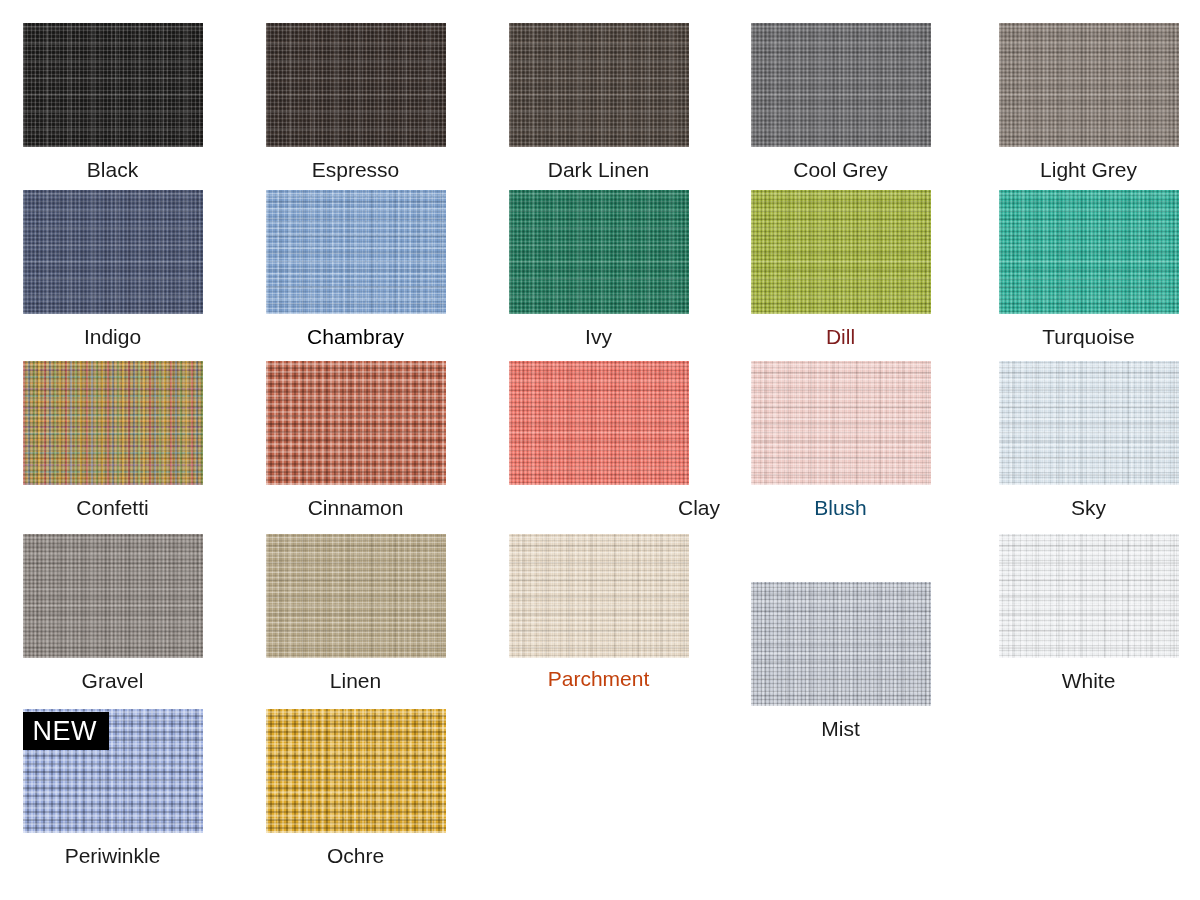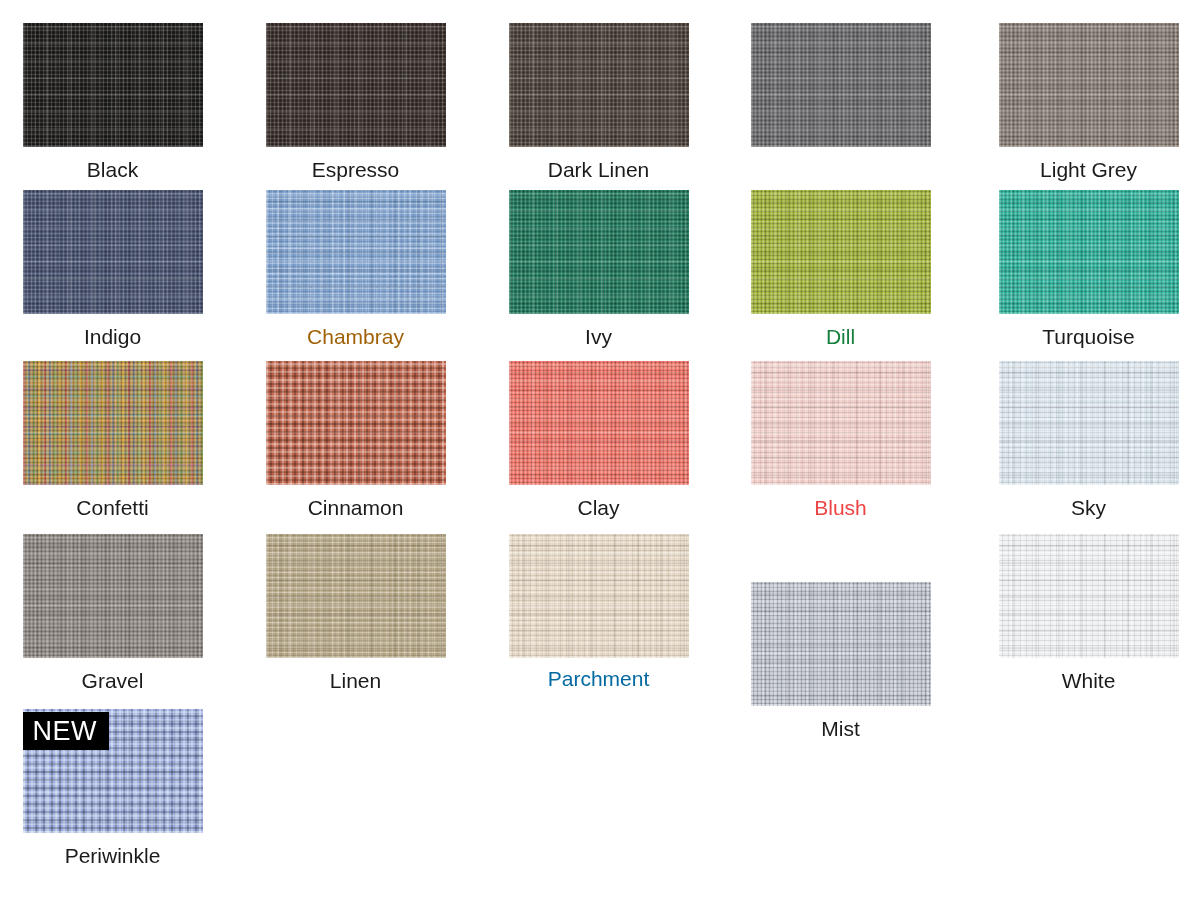--- a/index.html
+++ b/index.html
@@ -240,20 +240,21 @@
       </div>
       <div class="swatch-label" style="color: rgb(27, 27, 27);">Dark Linen</div>
     </div>
     <div class="swatch-cell" style="left: 719px; top: 19px;">
       <div class="swatch-chip" style="background-color: rgb(109, 109, 112); --yarn2: rgba(150,150,155,0.45);">
         <div class="weave weave-tint"></div>
         <div class="weave weave-warp"></div>
         <div class="weave weave-weft"></div>
         <div class="weave weave-slub"></div>
       </div>
+      <div class="swatch-label" style="color: rgb(27, 27, 27);">Cool Grey</div>
     </div>
     <div class="swatch-cell" style="left: 967px; top: 19px;">
       <div class="swatch-chip" style="background-color: rgb(139, 129, 121); --yarn2: rgba(178,168,158,0.50);">
         <div class="weave weave-tint"></div>
         <div class="weave weave-warp"></div>
         <div class="weave weave-weft"></div>
         <div class="weave weave-slub"></div>
       </div>
       <div class="swatch-label" style="color: rgb(27, 27, 27);">Light Grey</div>
     </div>
@@ -266,39 +267,39 @@
       </div>
       <div class="swatch-label" style="color: rgb(27, 27, 27);">Indigo</div>
     </div>
     <div class="swatch-cell" style="left: 234px; top: 186px;">
       <div class="swatch-chip chip-fine" style="background-color: rgb(126, 160, 204); --yarn2: rgba(196,216,238,0.65);">
         <div class="weave weave-tint"></div>
         <div class="weave weave-warp"></div>
         <div class="weave weave-weft"></div>
         <div class="weave weave-slub"></div>
       </div>
-      <div class="swatch-label" style="color: #a16207;">Chambray</div>
+      <div class="swatch-label" style="color: #000000;">Chambray</div>
     </div>
     <div class="swatch-cell" style="left: 477px; top: 186px;">
       <div class="swatch-chip" style="background-color: rgb(34, 122, 94); --yarn2: rgba(64,150,118,0.50);">
         <div class="weave weave-tint"></div>
         <div class="weave weave-warp"></div>
         <div class="weave weave-weft"></div>
         <div class="weave weave-slub"></div>
       </div>
       <div class="swatch-label" style="color: rgb(27, 27, 27);">Ivy</div>
     </div>
     <div class="swatch-cell" style="left: 719px; top: 186px;">
       <div class="swatch-chip" style="background-color: rgb(166, 182, 63); --yarn2: rgba(200,212,110,0.50);">
         <div class="weave weave-tint"></div>
         <div class="weave weave-warp"></div>
         <div class="weave weave-weft"></div>
         <div class="weave weave-slub"></div>
       </div>
-      <div class="swatch-label" style="color: #15803d;">Dill</div>
+      <div class="swatch-label" style="color: #7f1d1d;">Dill</div>
     </div>
     <div class="swatch-cell" style="left: 967px; top: 186px;">
       <div class="swatch-chip" style="background-color: rgb(49, 180, 157); --yarn2: rgba(120,212,196,0.50);">
         <div class="weave weave-tint"></div>
         <div class="weave weave-warp"></div>
         <div class="weave weave-weft"></div>
         <div class="weave weave-slub"></div>
       </div>
       <div class="swatch-label" style="color: rgb(27, 27, 27);">Turquoise</div>
     </div>
@@ -320,30 +321,30 @@
       </div>
       <div class="swatch-label" style="color: rgb(27, 27, 27);">Cinnamon</div>
     </div>
     <div class="swatch-cell" style="left: 477px; top: 357px;">
       <div class="swatch-chip" style="background-color: rgb(244, 121, 108); --yarn2: rgba(252,166,156,0.55);">
         <div class="weave weave-tint"></div>
         <div class="weave weave-warp"></div>
         <div class="weave weave-weft"></div>
         <div class="weave weave-slub"></div>
       </div>
-      <div class="swatch-label" style="color: rgb(27, 27, 27);">Clay</div>
+      <div class="swatch-label" style="color: rgb(27, 27, 27); text-align: right;">Clay</div>
     </div>
     <div class="swatch-cell" style="left: 719px; top: 357px;">
       <div class="swatch-chip chip-fine" style="background-color: rgb(240, 205, 200); --yarn2: rgba(250,232,230,0.60);">
         <div class="weave weave-tint"></div>
         <div class="weave weave-warp"></div>
         <div class="weave weave-weft"></div>
         <div class="weave weave-slub"></div>
       </div>
-      <div class="swatch-label" style="color: #ef4444;">Blush</div>
+      <div class="swatch-label" style="color: #0c4a6e;">Blush</div>
     </div>
     <div class="swatch-cell" style="left: 967px; top: 357px;">
       <div class="swatch-chip chip-fine" style="background-color: rgb(215, 226, 234); --yarn2: rgba(245,250,253,0.70);">
         <div class="weave weave-tint"></div>
         <div class="weave weave-warp"></div>
         <div class="weave weave-weft"></div>
         <div class="weave weave-slub"></div>
       </div>
       <div class="swatch-label" style="color: rgb(27, 27, 27);">Sky</div>
     </div>
@@ -365,21 +366,21 @@
       </div>
       <div class="swatch-label" style="color: rgb(27, 27, 27);">Linen</div>
     </div>
     <div class="swatch-cell" style="left: 477px; top: 530px;">
       <div class="swatch-chip chip-fine" style="background-color: rgb(228, 214, 195); --yarn2: rgba(248,240,228,0.60);">
         <div class="weave weave-tint"></div>
         <div class="weave weave-warp"></div>
         <div class="weave weave-weft"></div>
         <div class="weave weave-slub"></div>
       </div>
-      <div class="swatch-label" style="color: #0369a1; margin-top: 8px;">Parchment</div>
+      <div class="swatch-label" style="color: #c2410c; margin-top: 8px;">Parchment</div>
     </div>
     <div class="swatch-cell" style="left: 719px; top: 530px; margin-top: 48px;">
       <div class="swatch-chip" style="background-color: rgb(194, 199, 209); --yarn2: rgba(238,240,246,0.60);">
         <div class="weave weave-tint"></div>
         <div class="weave weave-warp"></div>
         <div class="weave weave-weft"></div>
         <div class="weave weave-slub"></div>
       </div>
       <div class="swatch-label" style="color: rgb(27, 27, 27);">Mist</div>
     </div>
@@ -395,13 +396,22 @@
     <div class="swatch-cell" style="left: -9px; top: 705px;">
       <div class="swatch-chip chip-coarse" style="background-color: rgb(155, 173, 222); text-align: right; --yarn2: rgba(206,218,246,0.60);">
         <div class="weave weave-tint"></div>
         <div class="weave weave-warp"></div>
         <div class="weave weave-weft"></div>
         <div class="weave weave-slub"></div>
         <div class="new-badge" style="background: rgb(0, 0, 0); color: rgb(255, 255, 255);">NEW</div>
       </div>
       <div class="swatch-label" style="color: rgb(27, 27, 27);">Periwinkle</div>
     </div>
+    <div class="swatch-cell" style="left: 234px; top: 705px;">
+      <div class="swatch-chip chip-coarse" style="background-color: rgb(223, 169, 42); --yarn2: rgba(248,226,164,0.65);">
+        <div class="weave weave-tint"></div>
+        <div class="weave weave-warp"></div>
+        <div class="weave weave-weft"></div>
+        <div class="weave weave-slub"></div>
+      </div>
+      <div class="swatch-label" style="color: rgb(27, 27, 27);">Ochre</div>
+    </div>
   </div>
 
 </body></html>

